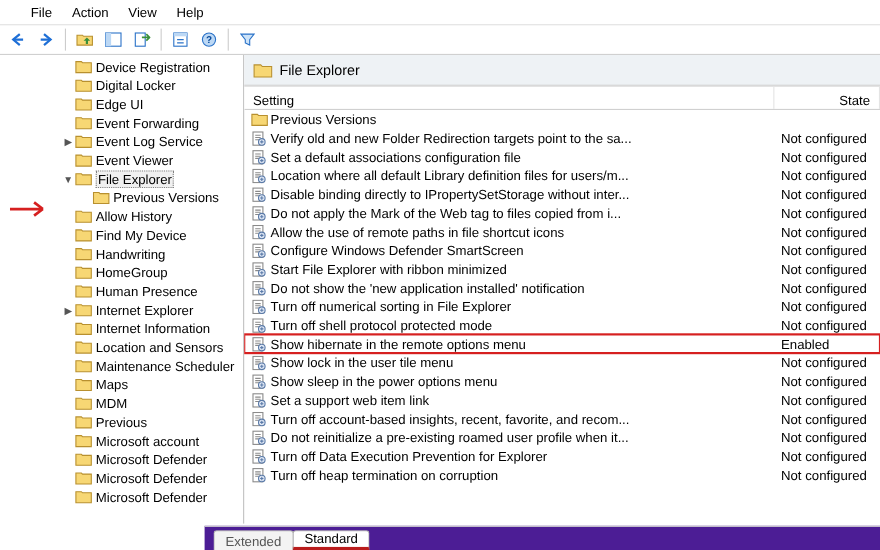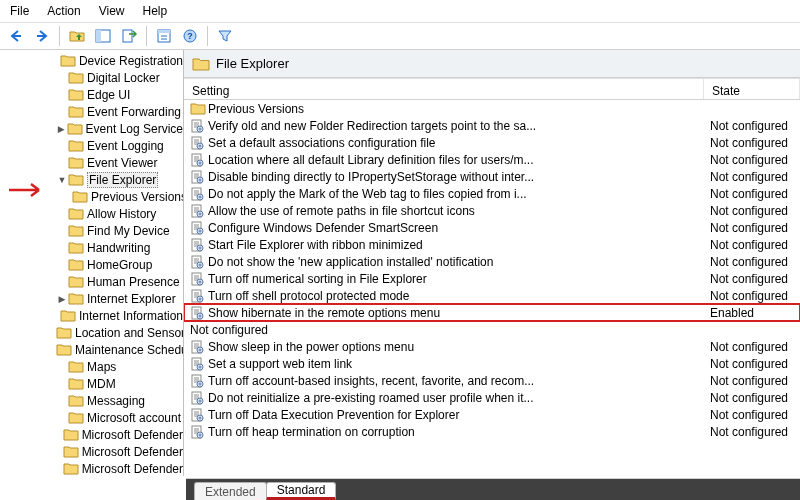--- a/index.html
+++ b/index.html
@@ -1,58 +1,58 @@
 <!DOCTYPE html>
 <html><head>
 <meta charset="utf-8">
 <style>
   * { box-sizing: border-box; margin: 0; padding: 0; }
   body { font-family: "Segoe UI", Tahoma, sans-serif; font-size: 12px; color: #000; background: #fff; width: 800px; height: 500px; overflow: hidden; position: relative; }
 
-  .menubar { display: flex; gap: 18px; padding: 4px 10px; font-size: 12px; }
+  .menubar { display: flex; gap: 18px; padding: 4px 28px; font-size: 12px; }
   .menubar span { cursor: default; }
 
   .toolbar { display: flex; align-items: center; gap: 2px; padding: 2px 4px; border-top: 1px solid #e0e0e0; border-bottom: 1px solid #d0d0d0; height: 28px; }
   .tbtn { width: 24px; height: 22px; display: flex; align-items: center; justify-content: center; border: 1px solid transparent; }
   .sep { width: 1px; height: 20px; background: #ccc; margin: 0 3px; }
 
   .main { display: flex; height: calc(500px - 24px - 28px - 22px); }
 
-  .tree { width: 184px; border-right: 1px solid #c0c0c0; overflow: hidden; padding-top: 2px; }
+  .tree { width: 222px; border-right: 1px solid #c0c0c0; overflow: hidden; padding-top: 2px; }
   .tree-inner { padding-left: 12px; }
   .tree-item { display: flex; align-items: center; height: 17px; white-space: nowrap; cursor: default; position: relative; }
   .tree-item .chev { width: 12px; display: inline-flex; align-items: center; justify-content: center; color: #555; font-size: 9px; }
   .tree-item .folder { width: 16px; height: 14px; margin-right: 3px; flex: none; }
   .tree-item .lbl { font-size: 12px; }
   .tree-item.selected .lbl { border: 1px dotted #808080; padding: 0 1px; background: #f0f0f0; }
   .tree-indent-1 { padding-left: 44px; }
   .tree-indent-2 { padding-left: 60px; }
 
   .right { flex: 1; display: flex; flex-direction: column; overflow: hidden; }
   .header-bar { background: #eef2f5; border-bottom: 1px solid #d0d0d0; padding: 4px 8px; display: flex; align-items: center; gap: 6px; height: 28px; }
   .header-bar .htxt { font-size: 13px; }
 
   .content-split { flex: 1; display: flex; border-top: 1px solid #e0e0e0; overflow: hidden; }
   .desc-pane { width: 174px; padding: 6px 8px; font-size: 12px; color: #000; border-right: 1px solid #d0d0d0; }
   .list-pane { flex: 1; overflow: hidden; }
 
   .list-header { display: flex; border-bottom: 1px solid #d0d0d0; background: #fff; font-size: 12px; height: 21px; }
   .list-header .col { padding: 5px 8px; border-right: 1px solid #e4e4e4; }
   .col-setting { flex: 1; }
-  .col-state { width: 96px; text-align: left; }
+  .col-state { width: 96px; text-align: right; }
 
   .list-body { overflow: hidden; }
   .row { display: flex; align-items: center; height: 17px; font-size: 12px; white-space: nowrap; cursor: default; }
   .row .cell-setting { flex: 1; display: flex; align-items: center; padding-left: 6px; overflow: hidden; }
   .row .cell-state { width: 96px; padding-left: 6px; }
   .row.highlight { outline: 2px solid #d62020; outline-offset: -1px; position: relative; z-index: 2; }
 
   .policy-icon { width: 14px; height: 14px; margin-right: 4px; flex: none; }
 
-  .tabs { position: absolute; bottom: 0; left: 186px; right: 0; height: 22px; display: flex; align-items: flex-end; padding-left: 8px; background: #404040; border-top: 1px solid #d0d0d0; }
+  .tabs { position: absolute; bottom: 0; left: 186px; right: 0; height: 22px; display: flex; align-items: flex-end; padding-left: 8px; background: #4c1d95; border-top: 1px solid #d0d0d0; }
   .tab { font-size: 12px; padding: 2px 10px; border: 1px solid #b0b0b0; border-bottom: none; border-radius: 3px 3px 0 0; margin-right: -1px; background: #f3f3f3; position: relative; top: 1px; height: 19px; display: flex; align-items: center; }
   .tab.active { background: #fff; z-index: 2; border-bottom: 4px solid #b91c1c; }
   .tab.inactive { color: #555; }
 
   .red-arrow { position: absolute; left: 9px; top: 182px; z-index: 10; pointer-events: none; }
 
   
   .folder svg, .policy-icon svg { display: block; }
 </style>
 </head>
@@ -168,29 +168,20 @@
           </span>
           <span class="lbl">Event Log Service</span>
         </div>
         <div class="tree-item tree-indent-1">
           <span class="chev"></span>
           <span class="folder">
             <svg width="16" height="14" viewBox="0 0 16 14">
               <path d="M1 2h5l1 1h8v9H1z" fill="#f7d774" stroke="#b8902f"></path>
             </svg>
           </span>
-          <span class="lbl">Event Logging</span>
-        </div>
-        <div class="tree-item tree-indent-1">
-          <span class="chev"></span>
-          <span class="folder">
-            <svg width="16" height="14" viewBox="0 0 16 14">
-              <path d="M1 2h5l1 1h8v9H1z" fill="#f7d774" stroke="#b8902f"></path>
-            </svg>
-          </span>
           <span class="lbl">Event Viewer</span>
         </div>
         <div class="tree-item tree-indent-1 selected">
           <span class="chev">▼</span>
           <span class="folder">
             <svg width="16" height="14" viewBox="0 0 16 14">
               <path d="M1 2h5l1 1h8v9H1z" fill="#f7d774" stroke="#b8902f"></path>
             </svg>
           </span>
           <span class="lbl">File Explorer</span>
@@ -303,21 +294,21 @@
           </span>
           <span class="lbl">MDM</span>
         </div>
         <div class="tree-item tree-indent-1">
           <span class="chev"></span>
           <span class="folder">
             <svg width="16" height="14" viewBox="0 0 16 14">
               <path d="M1 2h5l1 1h8v9H1z" fill="#f7d774" stroke="#b8902f"></path>
             </svg>
           </span>
-          <span class="lbl">Messaging</span>
+          <span class="lbl">Previous</span>
         </div>
         <div class="tree-item tree-indent-1">
           <span class="chev"></span>
           <span class="folder">
             <svg width="16" height="14" viewBox="0 0 16 14">
               <path d="M1 2h5l1 1h8v9H1z" fill="#f7d774" stroke="#b8902f"></path>
             </svg>
           </span>
           <span class="lbl">Microsoft account</span>
         </div>
@@ -540,20 +531,31 @@
                     <path d="M4 4h5M4 6h5M4 8h5" stroke="#8a8a8a"></path>
                     <circle cx="10" cy="10" r="3" fill="#e0e8f5" stroke="#5a7aa8"></circle>
                     <path d="M8.5 10h3M10 8.5v3" stroke="#5a7aa8"></path>
                   </svg>
                 </span>
                 <span>Show hibernate in the remote options menu</span>
               </div>
               <div class="cell-state">Enabled</div>
             </div>
             <div class="row">
+              <div class="cell-setting">
+                <span class="policy-icon">
+                  <svg width="14" height="14" viewBox="0 0 14 14">
+                    <rect x="2" y="1" width="9" height="12" fill="#fff" stroke="#8a8a8a"></rect>
+                    <path d="M4 4h5M4 6h5M4 8h5" stroke="#8a8a8a"></path>
+                    <circle cx="10" cy="10" r="3" fill="#e0e8f5" stroke="#5a7aa8"></circle>
+                    <path d="M8.5 10h3M10 8.5v3" stroke="#5a7aa8"></path>
+                  </svg>
+                </span>
+                <span>Show lock in the user tile menu</span>
+              </div>
               <div class="cell-state">Not configured</div>
             </div>
             <div class="row">
               <div class="cell-setting">
                 <span class="policy-icon">
                   <svg width="14" height="14" viewBox="0 0 14 14">
                     <rect x="2" y="1" width="9" height="12" fill="#fff" stroke="#8a8a8a"></rect>
                     <path d="M4 4h5M4 6h5M4 8h5" stroke="#8a8a8a"></path>
                     <circle cx="10" cy="10" r="3" fill="#e0e8f5" stroke="#5a7aa8"></circle>
                     <path d="M8.5 10h3M10 8.5v3" stroke="#5a7aa8"></path>

